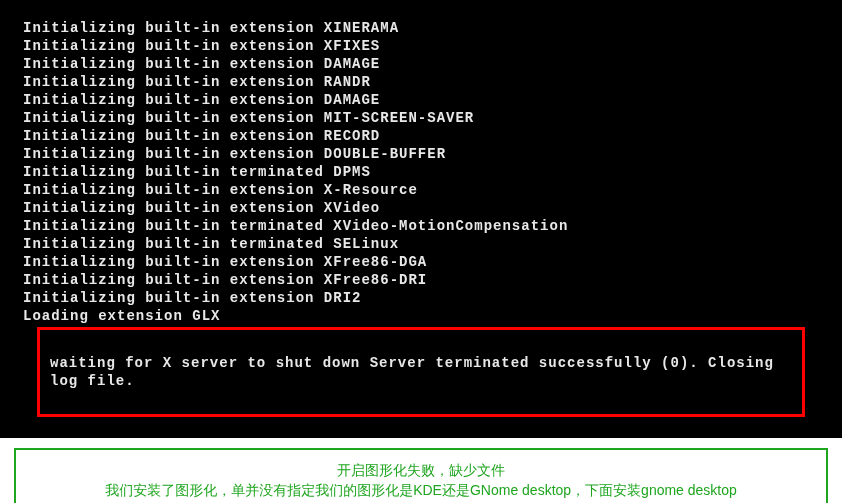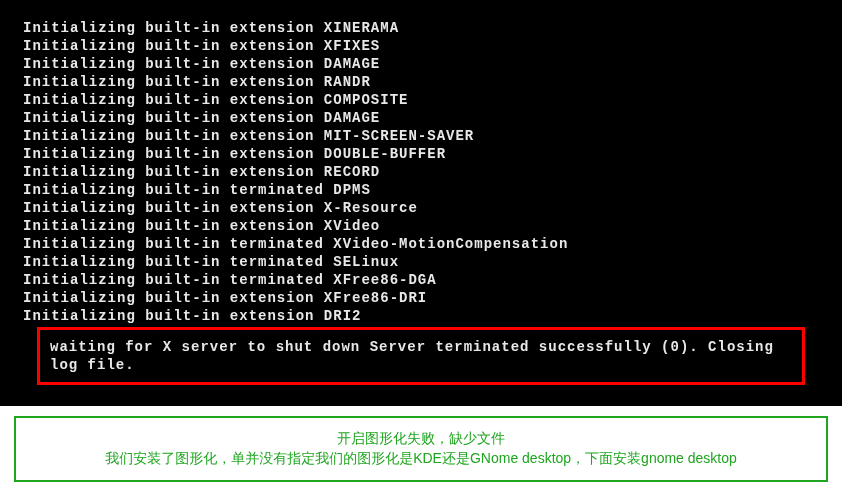--- a/index.html
+++ b/index.html
@@ -21,21 +21,21 @@
     font-size: 14px;
     line-height: 18px;
     letter-spacing: 1px;
     white-space: pre;
     font-weight: bold;
     color: #e8e8e8;
   }
   .red-box {
     border: 3px solid #ff0000;
     margin: 2px 14px 8px 14px;
-    padding: 8px 10px;
+    padding: 24px 10px;
   }
   .red-box .log-line {
     white-space: pre-wrap;
     word-break: break-all;
   }
   .note-panel {
     margin: 10px 14px 0 14px;
     border: 2px solid #1fa51f;
     background: #ffffff;
     padding: 10px 12px 12px 12px;
@@ -52,34 +52,34 @@
 </style>
 </head>
 <body>
 
 <div class="terminal-panel">
   <div id="ext-lines">
       <div class="log-line">Initializing built-in extension XINERAMA</div>
       <div class="log-line">Initializing built-in extension XFIXES</div>
       <div class="log-line">Initializing built-in extension DAMAGE</div>
       <div class="log-line">Initializing built-in extension RANDR</div>
-      <div class="log-line">Initializing built-in extension COMPOSITE</div>
       <div class="log-line">Initializing built-in extension DAMAGE</div>
       <div class="log-line">Initializing built-in extension MIT-SCREEN-SAVER</div>
+      <div class="log-line">Initializing built-in extension RECORD</div>
       <div class="log-line">Initializing built-in extension DOUBLE-BUFFER</div>
-      <div class="log-line">Initializing built-in extension RECORD</div>
       <div class="log-line">Initializing built-in terminated DPMS</div>
       <div class="log-line">Initializing built-in extension X-Resource</div>
       <div class="log-line">Initializing built-in extension XVideo</div>
       <div class="log-line">Initializing built-in terminated XVideo-MotionCompensation</div>
       <div class="log-line">Initializing built-in terminated SELinux</div>
-      <div class="log-line">Initializing built-in terminated XFree86-DGA</div>
+      <div class="log-line">Initializing built-in extension XFree86-DGA</div>
       <div class="log-line">Initializing built-in extension XFree86-DRI</div>
       <div class="log-line">Initializing built-in extension DRI2</div>
     </div>
+  <div class="log-line">Loading extension GLX</div>
   <div class="red-box">
     <div class="log-line">waiting for X server to shut down Server terminated successfully (0). Closing log file.</div>
   </div>
 </div>
 
 <div class="note-panel">
   <div class="note-line">开启图形化失败，缺少文件</div>
   <div class="note-line">我们安装了图形化，单并没有指定我们的图形化是KDE还是GNome desktop，下面安装gnome desktop</div>
 </div>
 

